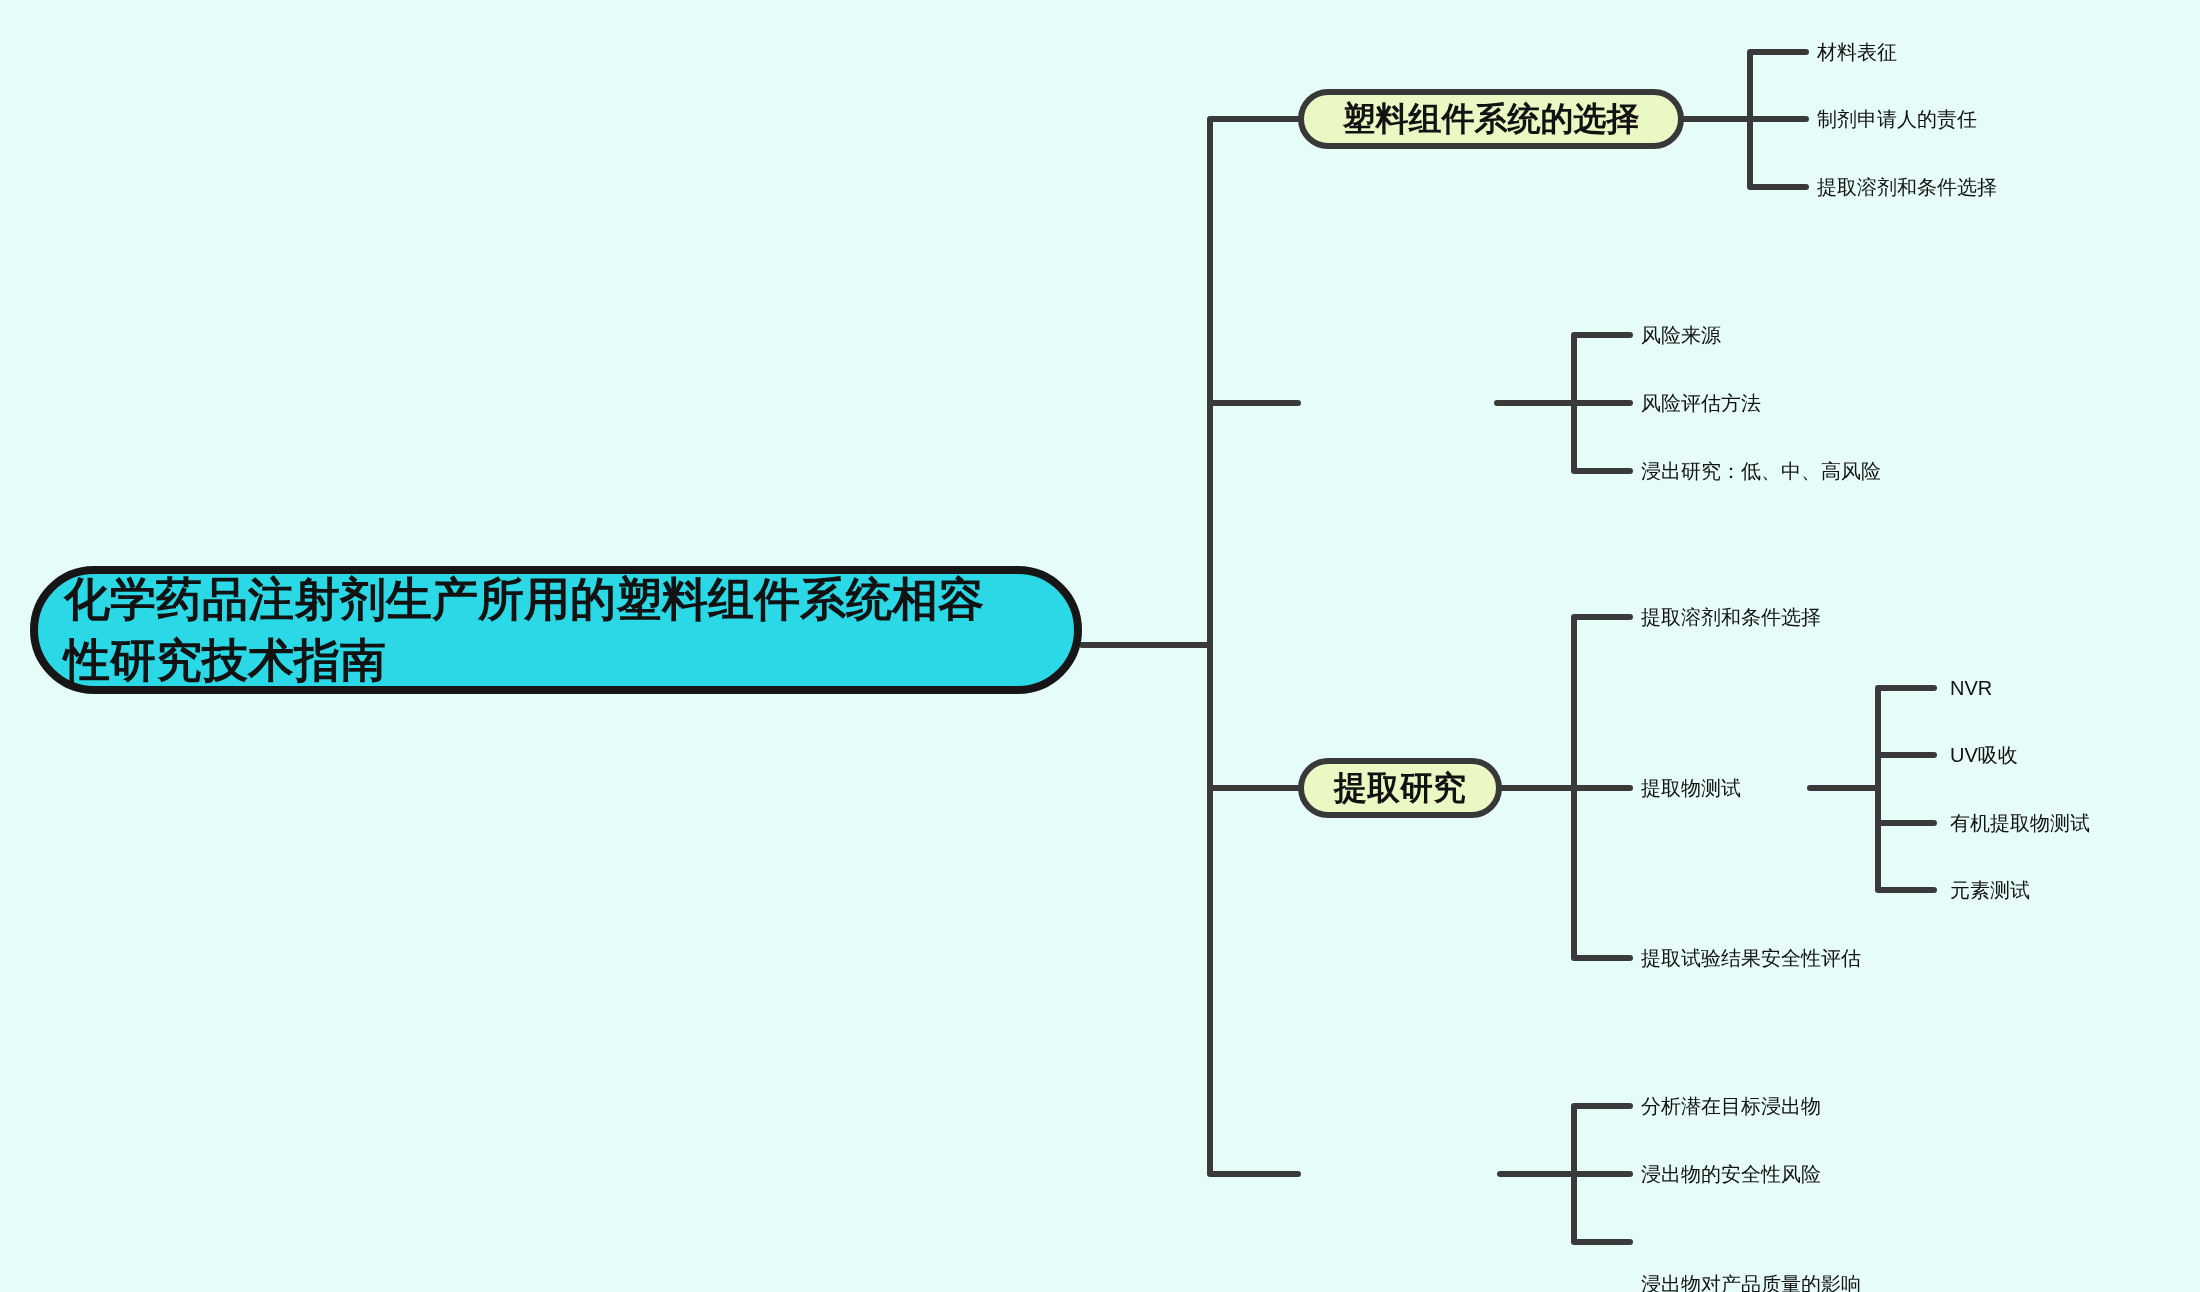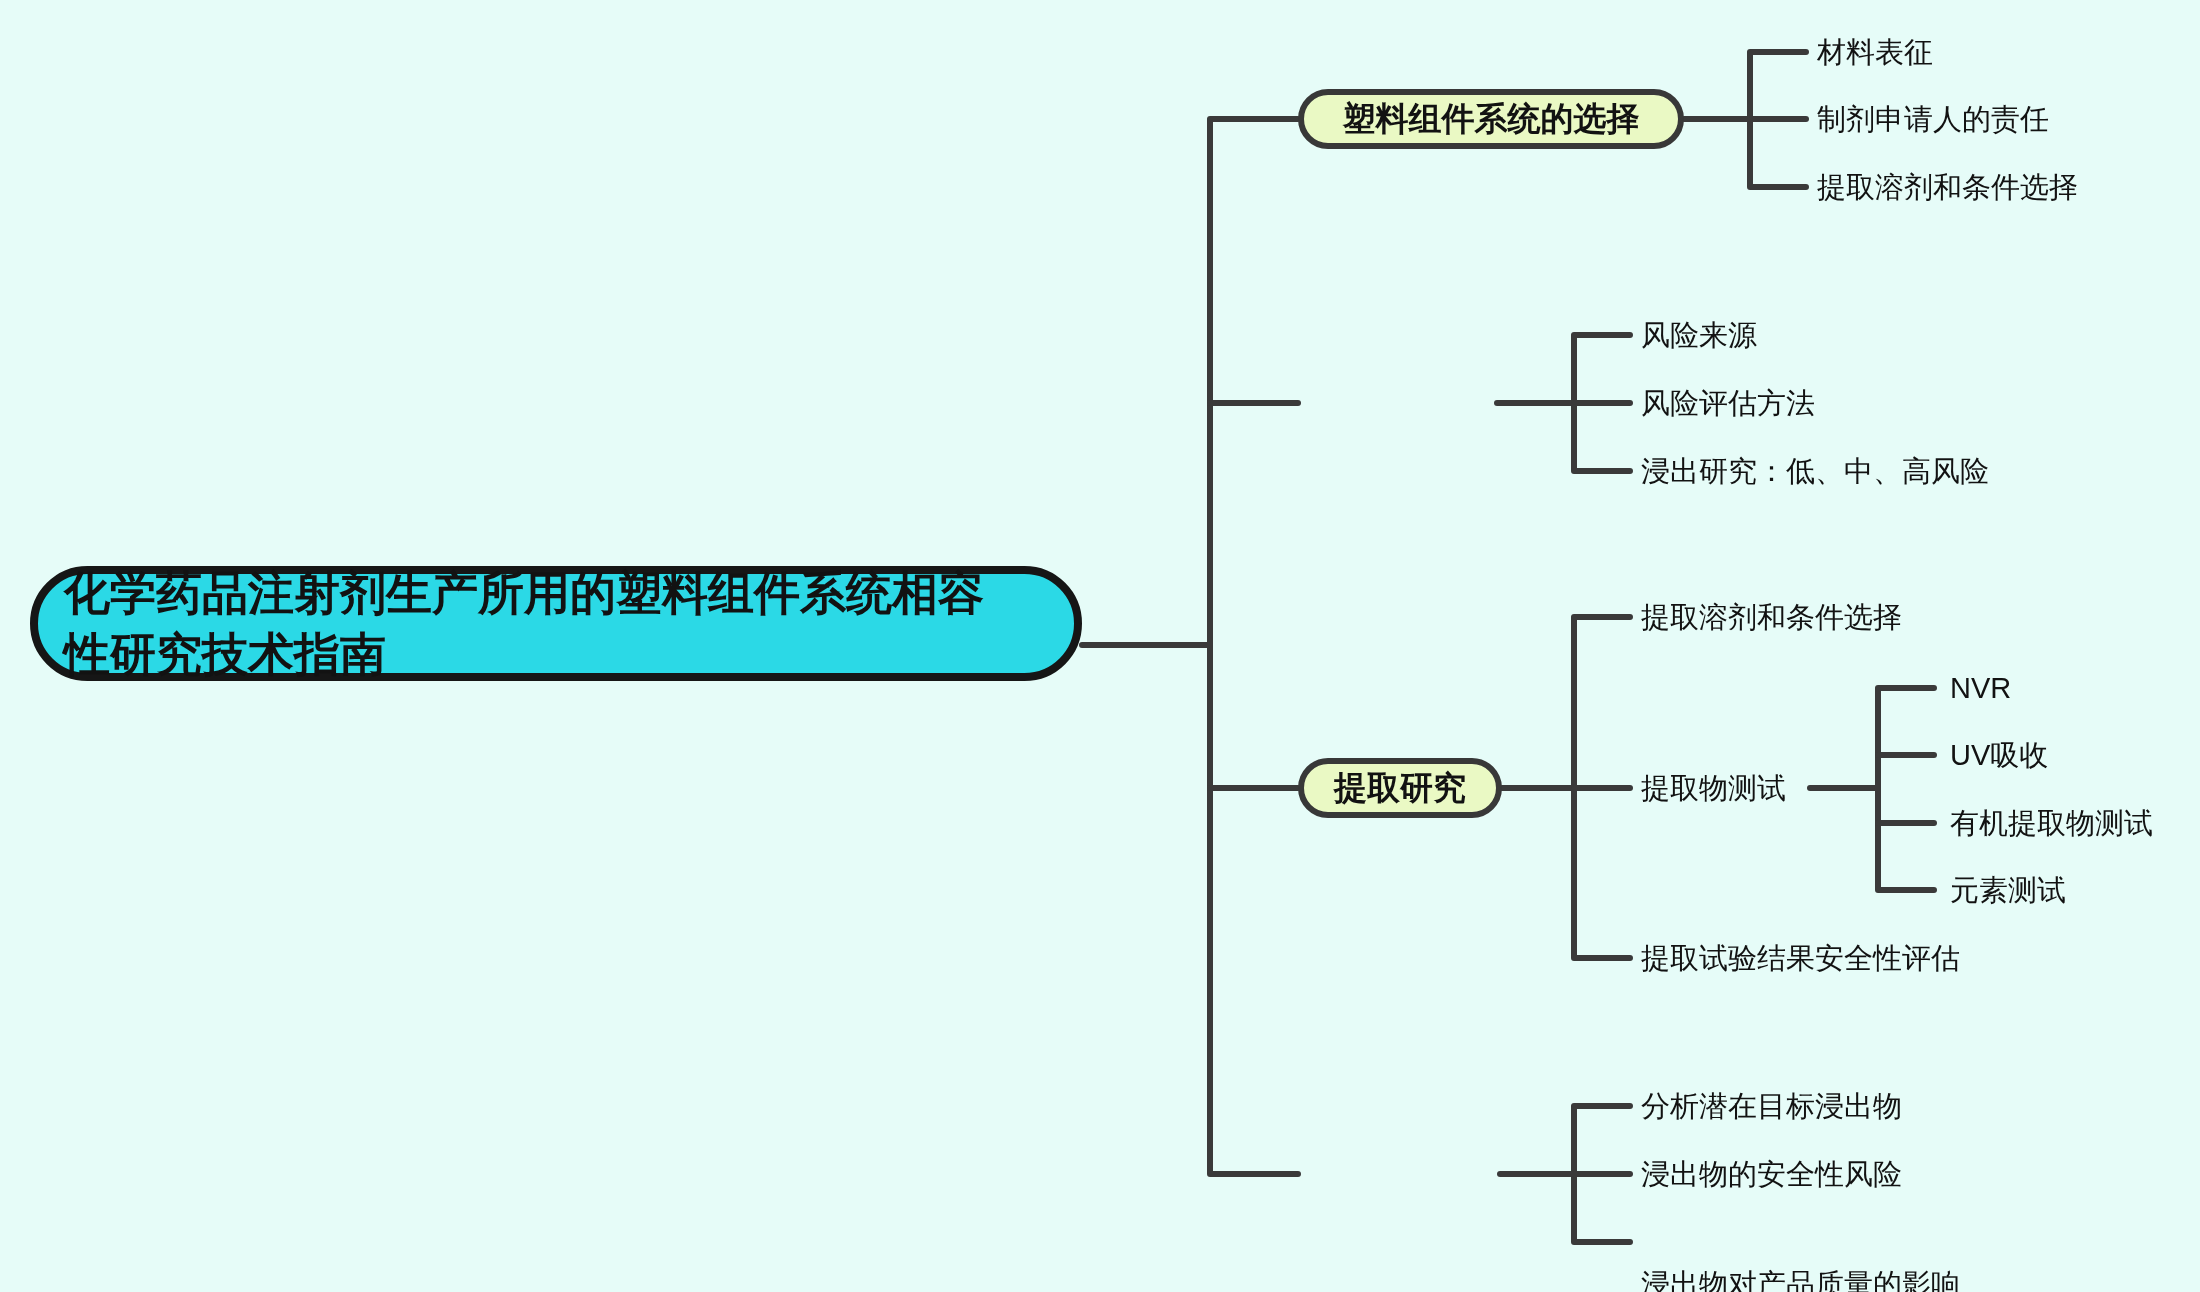--- a/index.html
+++ b/index.html
@@ -7,34 +7,34 @@
     --branch-fill:#eaf9c4; --branch-border:#383838; --line:#3a3a3a; --text:#121212;
   }
   html,body{margin:0;padding:0;background:var(--bg);}
   .canvas{
     position:relative;width:2200px;height:1292px;background:var(--bg);
     font-family:"Liberation Sans","DejaVu Sans",sans-serif;overflow:hidden;color:var(--text);
   }
   svg.links{position:absolute;left:0;top:0;width:2200px;height:1292px;}
   svg.links path{fill:none;stroke:var(--line);stroke-width:6;stroke-linecap:round;stroke-linejoin:round;}
   .root-node{
-    position:absolute;left:30px;top:566px;width:1052px;height:115px;box-sizing:border-box;
+    position:absolute;left:30px;top:566px;width:1052px;height:128px;box-sizing:border-box;
     background:var(--root-fill);border:8px solid var(--root-border);border-radius:78px;
     display:flex;align-items:center;padding:0 90px 0 26px;
     font-size:46px;font-weight:800;line-height:1.32;color:var(--text);
   }
   .pill{
     position:absolute;height:60px;box-sizing:border-box;transform:translateY(-50%);
     background:var(--branch-fill);border:6px solid var(--branch-border);border-radius:40px;
     display:flex;align-items:center;justify-content:center;
     font-size:33px;font-weight:700;white-space:nowrap;color:var(--text);
   }
   .leaf{
     position:absolute;transform:translateY(-50%);line-height:1;
-    font-size:29px;font-weight:500;white-space:nowrap;color:var(--text);
+    font-size:20px;font-weight:500;white-space:nowrap;color:var(--text);
   }
 </style>
 </head>
 <body>
 
 <div class="canvas">
 
   <svg class="links" viewBox="0 0 2200 1292" aria-hidden="true">
 
     <path d="M1082 645 H1210"></path>

